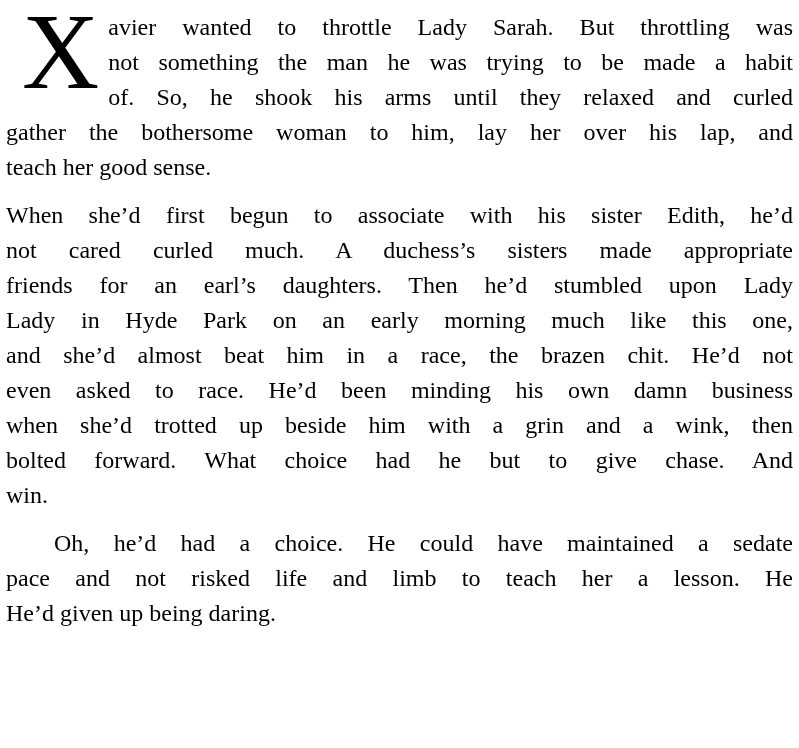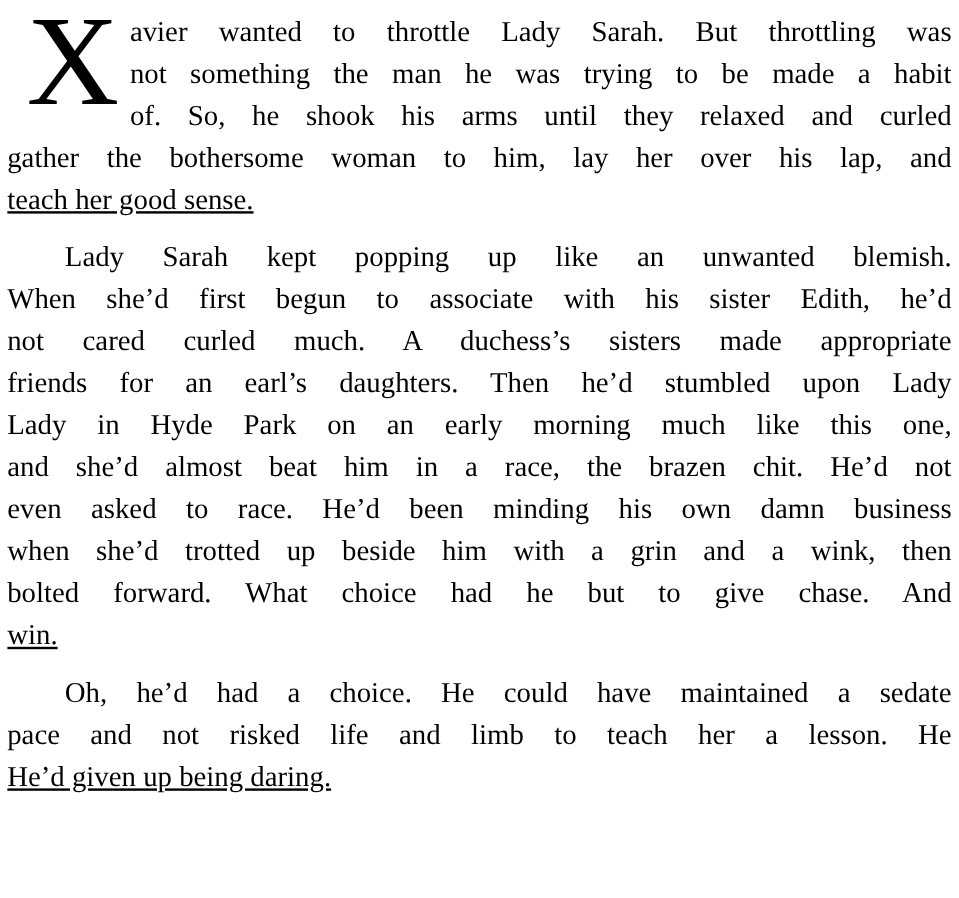--- a/index.html
+++ b/index.html
@@ -33,21 +33,20 @@
     line-height: 35px;
     height: 35px;
     text-align: justify;
     text-align-last: justify;
     -moz-text-align-last: justify;
     white-space: normal;
     overflow: hidden;
   }
   .line.last {
     text-align-last: left;
-    text-decoration: underline;
     -moz-text-align-last: left;
   }
   .line.indent {
     padding-left: 48px;
   }
   .dropcap {
     float: left;
     font-size: 107px;
     line-height: 80px;
     height: 80px;
@@ -62,21 +61,20 @@
   <div>
       <div class="para">
         <span class="dropcap">X</span>
         <div class="line">avier wanted to throttle Lady Sarah. But throttling was</div>
         <div class="line">not something the man he was trying to be made a habit</div>
         <div class="line">of. So, he shook his arms until they relaxed and curled</div>
         <div class="line">gather the bothersome woman to him, lay her over his lap, and</div>
         <div class="line last">teach her good sense.</div>
       </div>
       <div class="para">
-        <div class="line indent">Lady Sarah kept popping up like an unwanted blemish.</div>
         <div class="line">When she’d first begun to associate with his sister Edith, he’d</div>
         <div class="line">not cared curled much. A duchess’s sisters made appropriate</div>
         <div class="line">friends for an earl’s daughters. Then he’d stumbled upon Lady</div>
         <div class="line">Lady in Hyde Park on an early morning much like this one,</div>
         <div class="line">and she’d almost beat him in a race, the brazen chit. He’d not</div>
         <div class="line">even asked to race. He’d been minding his own damn business</div>
         <div class="line">when she’d trotted up beside him with a grin and a wink, then</div>
         <div class="line">bolted forward. What choice had he but to give chase. And</div>
         <div class="line last">win.</div>
       </div>

